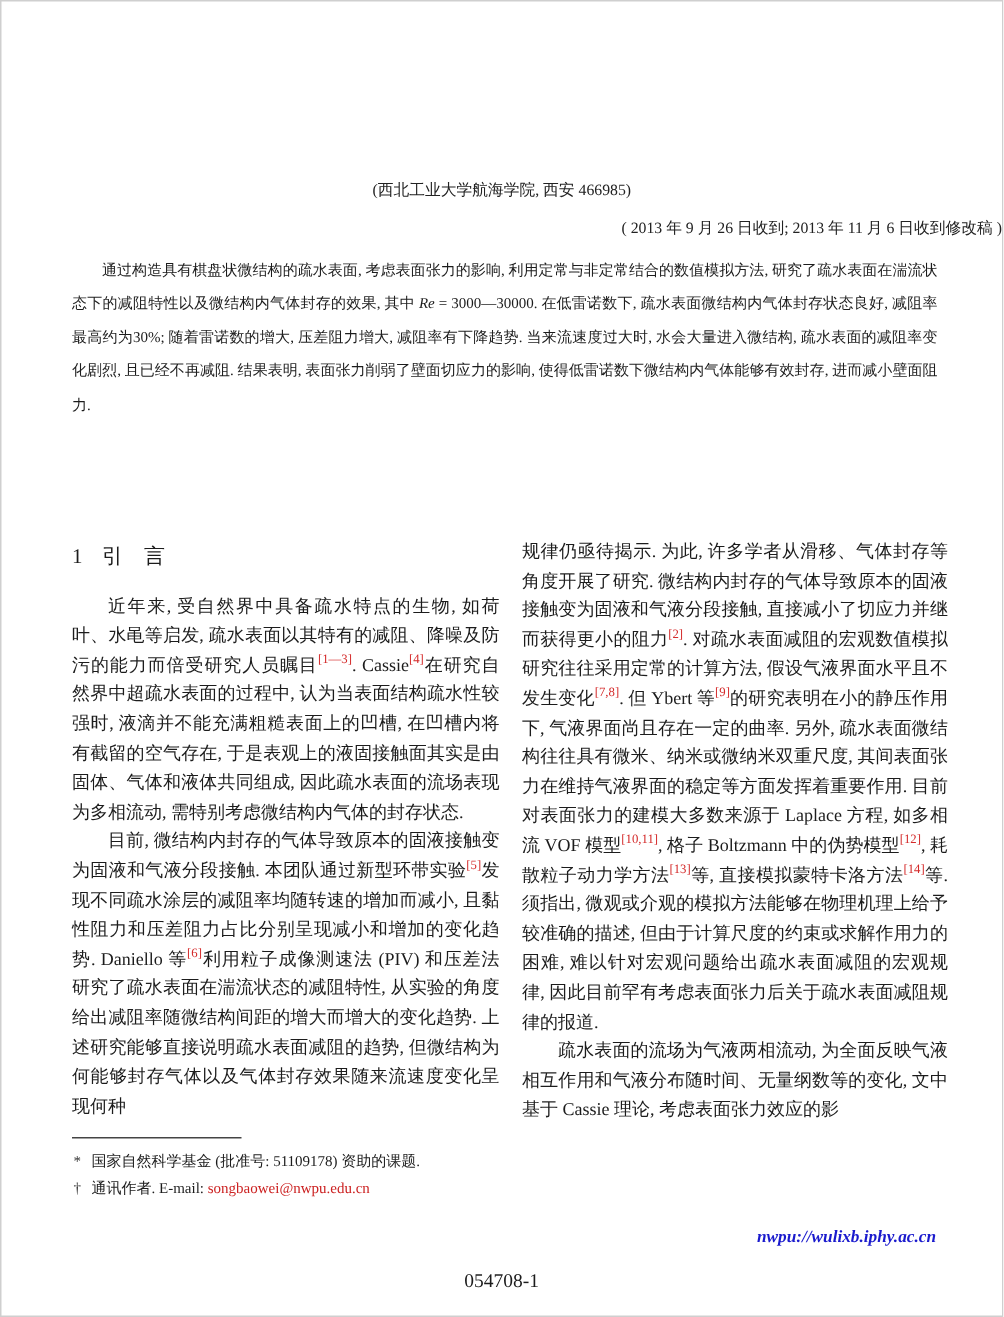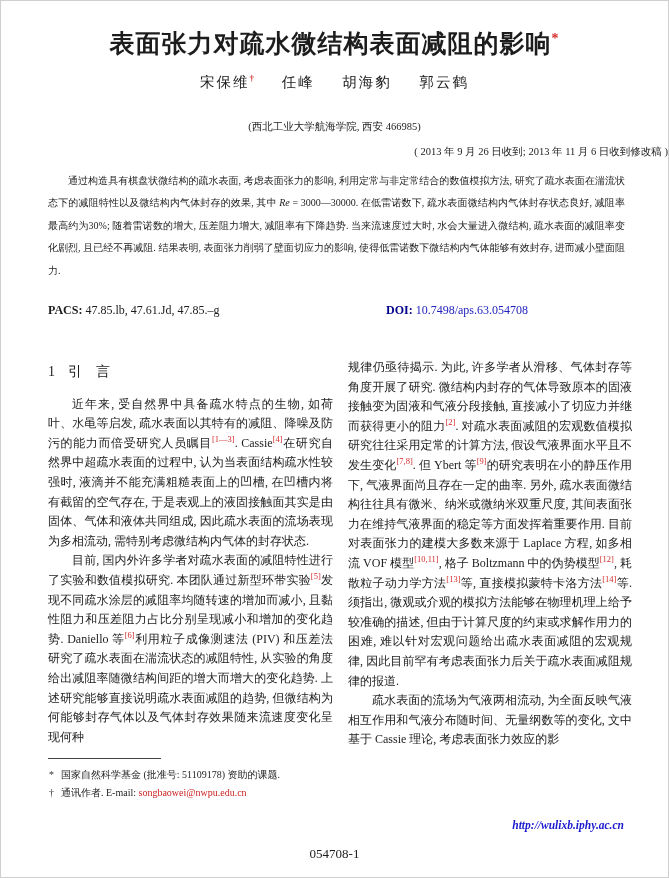--- a/index.html
+++ b/index.html
@@ -96,65 +96,50 @@
   .page-number{
     position:absolute;left:0;top:845px;width:100%;
     text-align:center;font-size:13px;
   }
 </style>
 </head>
 <body>
 
 <div class="page">
 
-  <h1 class="title"><span>表面张力对疏水微结构表面减阻的影响</span><sup class="mark">*</sup></h1>
 
-  <div class="authors">
-    <span class="author"><span>宋保维</span><sup class="mark">†</sup></span>
-    <span class="author"><span>任峰</span></span>
-    <span class="author"><span>胡海豹</span></span>
-    <span class="author"><span>郭云鹤</span></span>
-  </div>
 
   <div class="affiliation">(西北工业大学航海学院, 西安  466985)</div>
   <div class="dates">( 2013 年 9 月 26 日收到; 2013 年 11 月 6 日收到修改稿 )</div>
 
   <div class="abstract"><span>通过构造具有棋盘状微结构的疏水表面, 考虑表面张力的影响, 利用定常与非定常结合的数值模拟方法, 研究了疏水表面在湍流状态下的减阻特性以及微结构内气体封存的效果, 其中 </span><span class="seg-i">Re</span><span> = 3000—30000. 在低雷诺数下, 疏水表面微结构内气体封存状态良好, 减阻率最高约为30%; 随着雷诺数的增大, 压差阻力增大, 减阻率有下降趋势. 当来流速度过大时, 水会大量进入微结构, 疏水表面的减阻率变化剧烈, 且已经不再减阻. 结果表明, 表面张力削弱了壁面切应力的影响, 使得低雷诺数下微结构内气体能够有效封存, 进而减小壁面阻力.</span></div>
 
 
-  <div class="pacs-row">
-    <span class="pacs-label">PACS:</span>
-    <span>47.85.lb, 47.61.Jd, 47.85.–g</span>
-    <span class="doi-wrap">
-      <span class="doi-label">DOI:</span>
-      <a class="doi-value" href="#">10.7498/aps.63.054708</a>
-    </span>
-  </div>
 
   <div class="col col-left">
     <div class="section-heading">
       <span class="sec-num">1</span><span>引　言</span>
     </div>
     <p class="para"><span>近年来, 受自然界中具备疏水特点的生物, 如荷叶、水黾等启发, 疏水表面以其特有的减阻、降噪及防污的能力而倍受研究人员瞩目</span><sup class="seg-cite">[1—3]</sup><span>. Cassie</span><sup class="seg-cite">[4]</sup><span>在研究自然界中超疏水表面的过程中, 认为当表面结构疏水性较强时, 液滴并不能充满粗糙表面上的凹槽, 在凹槽内将有截留的空气存在, 于是表观上的液固接触面其实是由固体、气体和液体共同组成, 因此疏水表面的流场表现为多相流动, 需特别考虑微结构内气体的封存状态.</span></p>
-    <p class="para"><span>目前, 国内外许多学者对疏水表面的减阻特性进行了实验和数值模拟研究. 本团队通过新型环带实验</span><sup class="seg-cite">[5]</sup><span>发现不同疏水涂层的减阻率均随转速的增加而减小, 且黏性阻力和压差阻力占比分别呈现减小和增加的变化趋势. Daniello 等</span><sup class="seg-cite">[6]</sup><span>利用粒子成像测速法 (PIV) 和压差法研究了疏水表面在湍流状态的减阻特性, 从实验的角度给出减阻率随微结构间距的增大而增大的变化趋势. 上述研究能够直接说明疏水表面减阻的趋势, 但微结构为何能够封存气体以及气体封存效果随来流速度变化呈现何种</span></p>
+    <p class="para"><span>目前, 微结构内封存的气体导致原本的固液接触变为固液和气液分段接触. 本团队通过新型环带实验</span><sup class="seg-cite">[5]</sup><span>发现不同疏水涂层的减阻率均随转速的增加而减小, 且黏性阻力和压差阻力占比分别呈现减小和增加的变化趋势. Daniello 等</span><sup class="seg-cite">[6]</sup><span>利用粒子成像测速法 (PIV) 和压差法研究了疏水表面在湍流状态的减阻特性, 从实验的角度给出减阻率随微结构间距的增大而增大的变化趋势. 上述研究能够直接说明疏水表面减阻的趋势, 但微结构为何能够封存气体以及气体封存效果随来流速度变化呈现何种</span></p>
   </div>
 
   <div class="col col-right">
     <p class="para noindent"><span>规律仍亟待揭示. 为此, 许多学者从滑移、气体封存等角度开展了研究. 微结构内封存的气体导致原本的固液接触变为固液和气液分段接触, 直接减小了切应力并继而获得更小的阻力</span><sup class="seg-cite">[2]</sup><span>. 对疏水表面减阻的宏观数值模拟研究往往采用定常的计算方法, 假设气液界面水平且不发生变化</span><sup class="seg-cite">[7,8]</sup><span>. 但 Ybert 等</span><sup class="seg-cite">[9]</sup><span>的研究表明在小的静压作用下, 气液界面尚且存在一定的曲率. 另外, 疏水表面微结构往往具有微米、纳米或微纳米双重尺度, 其间表面张力在维持气液界面的稳定等方面发挥着重要作用. 目前对表面张力的建模大多数来源于 Laplace 方程, 如多相流 VOF 模型</span><sup class="seg-cite">[10,11]</sup><span>, 格子 Boltzmann 中的伪势模型</span><sup class="seg-cite">[12]</sup><span>, 耗散粒子动力学方法</span><sup class="seg-cite">[13]</sup><span>等, 直接模拟蒙特卡洛方法</span><sup class="seg-cite">[14]</sup><span>等. 须指出, 微观或介观的模拟方法能够在物理机理上给予较准确的描述, 但由于计算尺度的约束或求解作用力的困难, 难以针对宏观问题给出疏水表面减阻的宏观规律, 因此目前罕有考虑表面张力后关于疏水表面减阻规律的报道.</span></p>
     <p class="para"><span>疏水表面的流场为气液两相流动, 为全面反映气液相互作用和气液分布随时间、无量纲数等的变化, 文中基于 Cassie 理论, 考虑表面张力效应的影</span></p>
   </div>
 
   <div class="footnotes">
     <div class="fn-rule"></div>
     <div class="fn-line">
       <span class="fn-marker">*</span>
       <span>国家自然科学基金 (批准号: 51109178) 资助的课题.</span>
     </div>
     <div class="fn-line">
       <span class="fn-marker">†</span>
       <span>通讯作者. E-mail: </span><a class="fn-email" href="#">songbaowei@nwpu.edu.cn</a>
     </div>
   </div>
 
-  <a class="footer-url" href="#">http://wulixb.iphy.ac.cn</a>
+  <a class="footer-url" href="#">nwpu://wulixb.iphy.ac.cn</a>
   <div class="page-number">054708-1</div>
 
 </div>
 
 </body></html>

